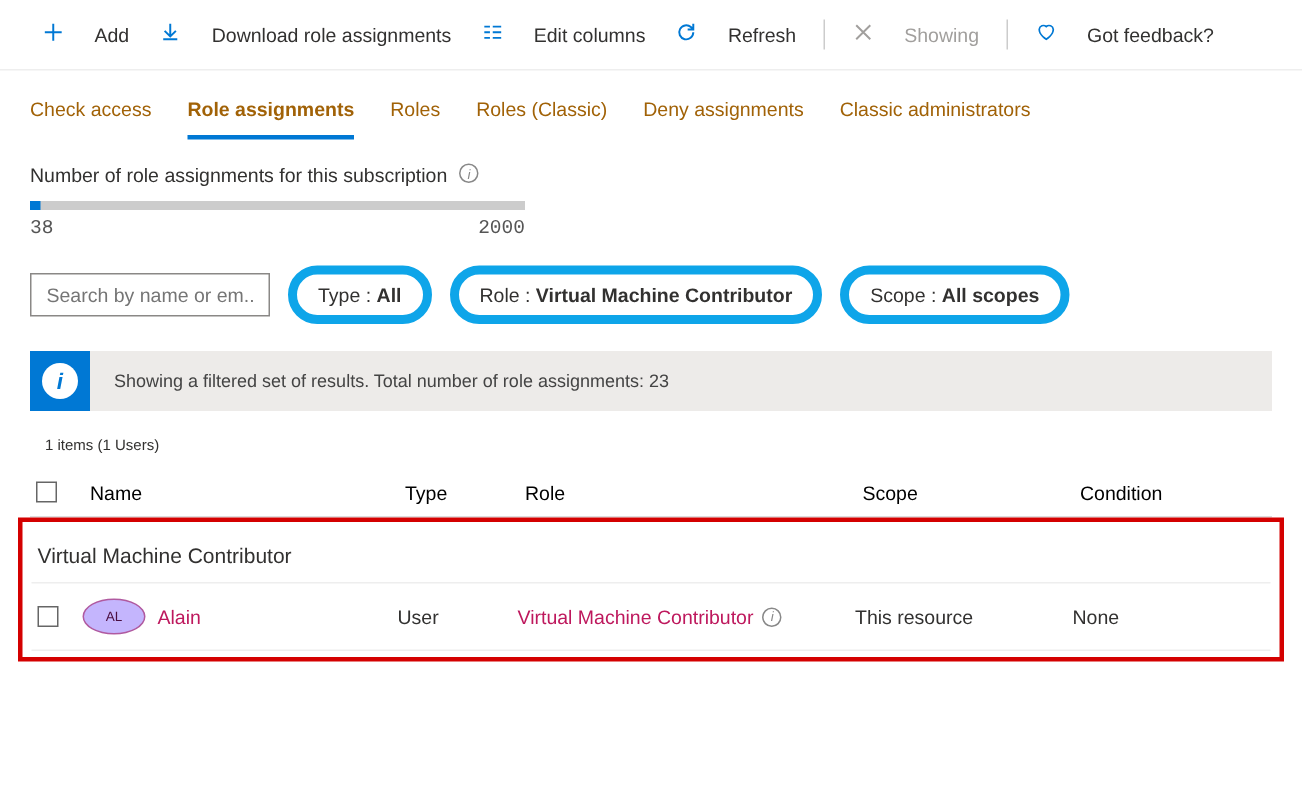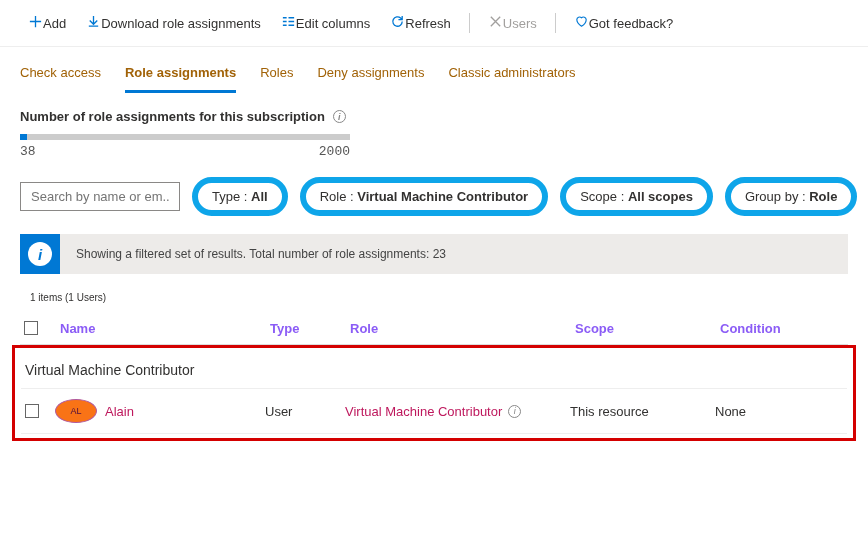--- a/index.html
+++ b/index.html
@@ -1,57 +1,57 @@
 <!DOCTYPE html>
 <html><head>
 <meta charset="utf-8">
 <style>
   * { box-sizing: border-box; margin: 0; padding: 0; }
   body { font-family: "Segoe UI", Arial, sans-serif; font-size: 13px; color: #323130; background: #fff; width: 868px; }
   
   .toolbar { display: flex; align-items: center; padding: 8px 20px; gap: 4px; border-bottom: 1px solid #eee; }
-  .toolbar-btn { display: flex; align-items: center; gap: 0; padding: 6px 8px; cursor: pointer; color: #323130; }
+  .toolbar-btn { display: flex; align-items: center; gap: 20px; padding: 6px 8px; cursor: pointer; color: #323130; }
   .toolbar-btn.disabled { color: #a19f9d; }
   .toolbar-btn .icn { color: #0078d4; }
   .toolbar-btn.disabled .icn { color: #a19f9d; }
   .sep { width: 1px; height: 20px; background: #ccc; margin: 0 6px; }
 
   .tabs { display: flex; gap: 24px; padding: 12px 20px 0; }
   .tab { padding: 6px 0 10px; cursor: pointer; color: #a16207; }
   .tab.active { font-weight: 600; border-bottom: 3px solid #0078d4; }
 
   .section { padding: 16px 20px 0; }
-  .section-h { font-weight: 700; display: flex; align-items: center; gap: 8px; }
+  .section-h { font-weight: 400; display: flex; align-items: flex-start; gap: 8px; }
   .info-icn { width: 13px; height: 13px; border: 1px solid #888; border-radius: 50%; display: inline-flex; align-items: center; justify-content: center; font-size: 9px; color: #888; font-style: italic; }
 
   .track { position: relative; height: 6px; background: #ccc; margin: 10px 0 4px; width: 330px; }
   .fill { position: absolute; height: 6px; background: #0078d4; }
   .labels { display: flex; justify-content: space-between; width: 330px; color: #555; font-family: Liberation Mono, monospace; }
 
   .filters { display: flex; gap: 12px; padding: 18px 20px; align-items: center; }
   .search { border: 1px solid #8a8886; padding: 6px 10px; width: 160px; color: #666; font-size: 13px; }
   .pill { border: 6px solid #0ea5e9; border-radius: 20px; padding: 6px 14px; font-size: 13px; cursor: pointer; white-space: nowrap; }
   .pill b { font-weight: 600; }
 
   .alert { display: flex; align-items: center; gap: 16px; background: #edebe9; margin: 0 20px 18px; padding: 0 0 0 0; }
   .alert-ic { width: 40px; height: 40px; background: #0078d4; display: flex; align-items: center; justify-content: center; }
   .alert-ic span { width: 24px; height: 24px; border-radius: 50%; background: #fff; color: #0078d4; display: flex; align-items: center; justify-content: center; font-weight: bold; font-style: italic; font-size: 15px; }
   .alert-txt { font-size: 12px; color: #444; }
 
   .count { padding: 0 30px 10px; font-size: 10px; }
 
   .table { margin: 0 20px; }
   .thead { display: grid; grid-template-columns: 40px 210px 80px 225px 145px 100px; padding: 8px 0; border-bottom: 1px solid #ddd; }
-  .th { font-weight: 700; color: #8b5cf6; }
+  .th { font-weight: 400; color: #000000; }
   .chk { width: 14px; height: 14px; border: 1px solid #666; margin-left: 4px; }
 
   .boxed { border: 3px solid #d40000; margin: 0 12px 8px; padding: 4px 6px 4px; }
   .group-h { font-weight: 400; padding: 10px 4px 10px; font-size: 14px; }
   .row { display: grid; grid-template-columns: 34px 210px 80px 225px 145px 100px; align-items: center; padding: 10px 0; border-top: 1px solid #eee; border-bottom: 1px solid #eee; }
-  .avatar { width: 42px; height: 24px; border-radius: 50%; background: #f97316; color: #4a0d3f; font-size: 9px; display: inline-flex; align-items: center; justify-content: center; margin-right: 8px; border: 1px solid #b05aa0; }
+  .avatar { width: 42px; height: 24px; border-radius: 50%; background: #c4b5fd; color: #4a0d3f; font-size: 9px; display: inline-flex; align-items: center; justify-content: center; margin-right: 8px; border: 1px solid #b05aa0; }
   .namecell { display: flex; align-items: center; }
   .link { color: #be185d; cursor: pointer; }
   .rolecell { display: flex; align-items: center; gap: 6px; }
 
   svg.i { width: 15px; height: 15px; }
 </style>
 </head>
 <body>
 
 <div class="toolbar">
@@ -77,35 +77,36 @@
     <span class="icn"><svg class="i" viewBox="0 0 16 16">
           <path d="M13 8a5 5 0 1 1-1.7-3.7L13 6M13 2v4h-4" stroke="currentColor" stroke-width="1.4" fill="none"></path>
         </svg></span>
     <span>Refresh</span>
   </div>
   <div class="sep"></div>
   <div class="toolbar-btn disabled">
     <span class="icn"><svg class="i" viewBox="0 0 16 16">
           <path d="M3 3l10 10M13 3L3 13" stroke="currentColor" stroke-width="1.4"></path>
         </svg></span>
-    <span>Users</span>
+    <span>Showing</span>
   </div>
   <div class="sep"></div>
   <div class="toolbar-btn">
     <span class="icn"><svg class="i" viewBox="0 0 16 16">
           <path d="M8 13s-5-3.2-5-7a3 3 0 0 1 5-2 3 3 0 0 1 5 2c0 3.8-5 7-5 7z" stroke="currentColor" stroke-width="1.2" fill="none"></path>
         </svg></span>
     <span>Got feedback?</span>
   </div>
 </div>
 
 <div class="tabs">
   <div class="tab">Check access</div>
   <div class="tab active">Role assignments</div>
   <div class="tab">Roles</div>
+  <div class="tab">Roles (Classic)</div>
   <div class="tab">Deny assignments</div>
   <div class="tab">Classic administrators</div>
 </div>
 
 <div class="section">
   <div class="section-h">
     <span>Number of role assignments for this subscription</span>
     <span class="info-icn">i</span>
   </div>
   <div class="track">
@@ -115,21 +116,20 @@
     <span>38</span>
     <span>2000</span>
   </div>
 </div>
 
 <div class="filters">
   <input class="search" placeholder="Search by name or em..." style="">
   <div class="pill"><span>Type : </span><b>All</b></div>
   <div class="pill"><span>Role : </span><b>Virtual Machine Contributor</b></div>
   <div class="pill"><span>Scope : </span><b>All scopes</b></div>
-  <div class="pill"><span>Group by : </span><b>Role</b></div>
 </div>
 
 <div class="alert">
   <div class="alert-ic">
       <span>i</span>
     </div>
   <div class="alert-txt">Showing a filtered set of results. Total number of role assignments: 23</div>
 </div>
 
 <div class="count">1 items (1 Users)</div>

